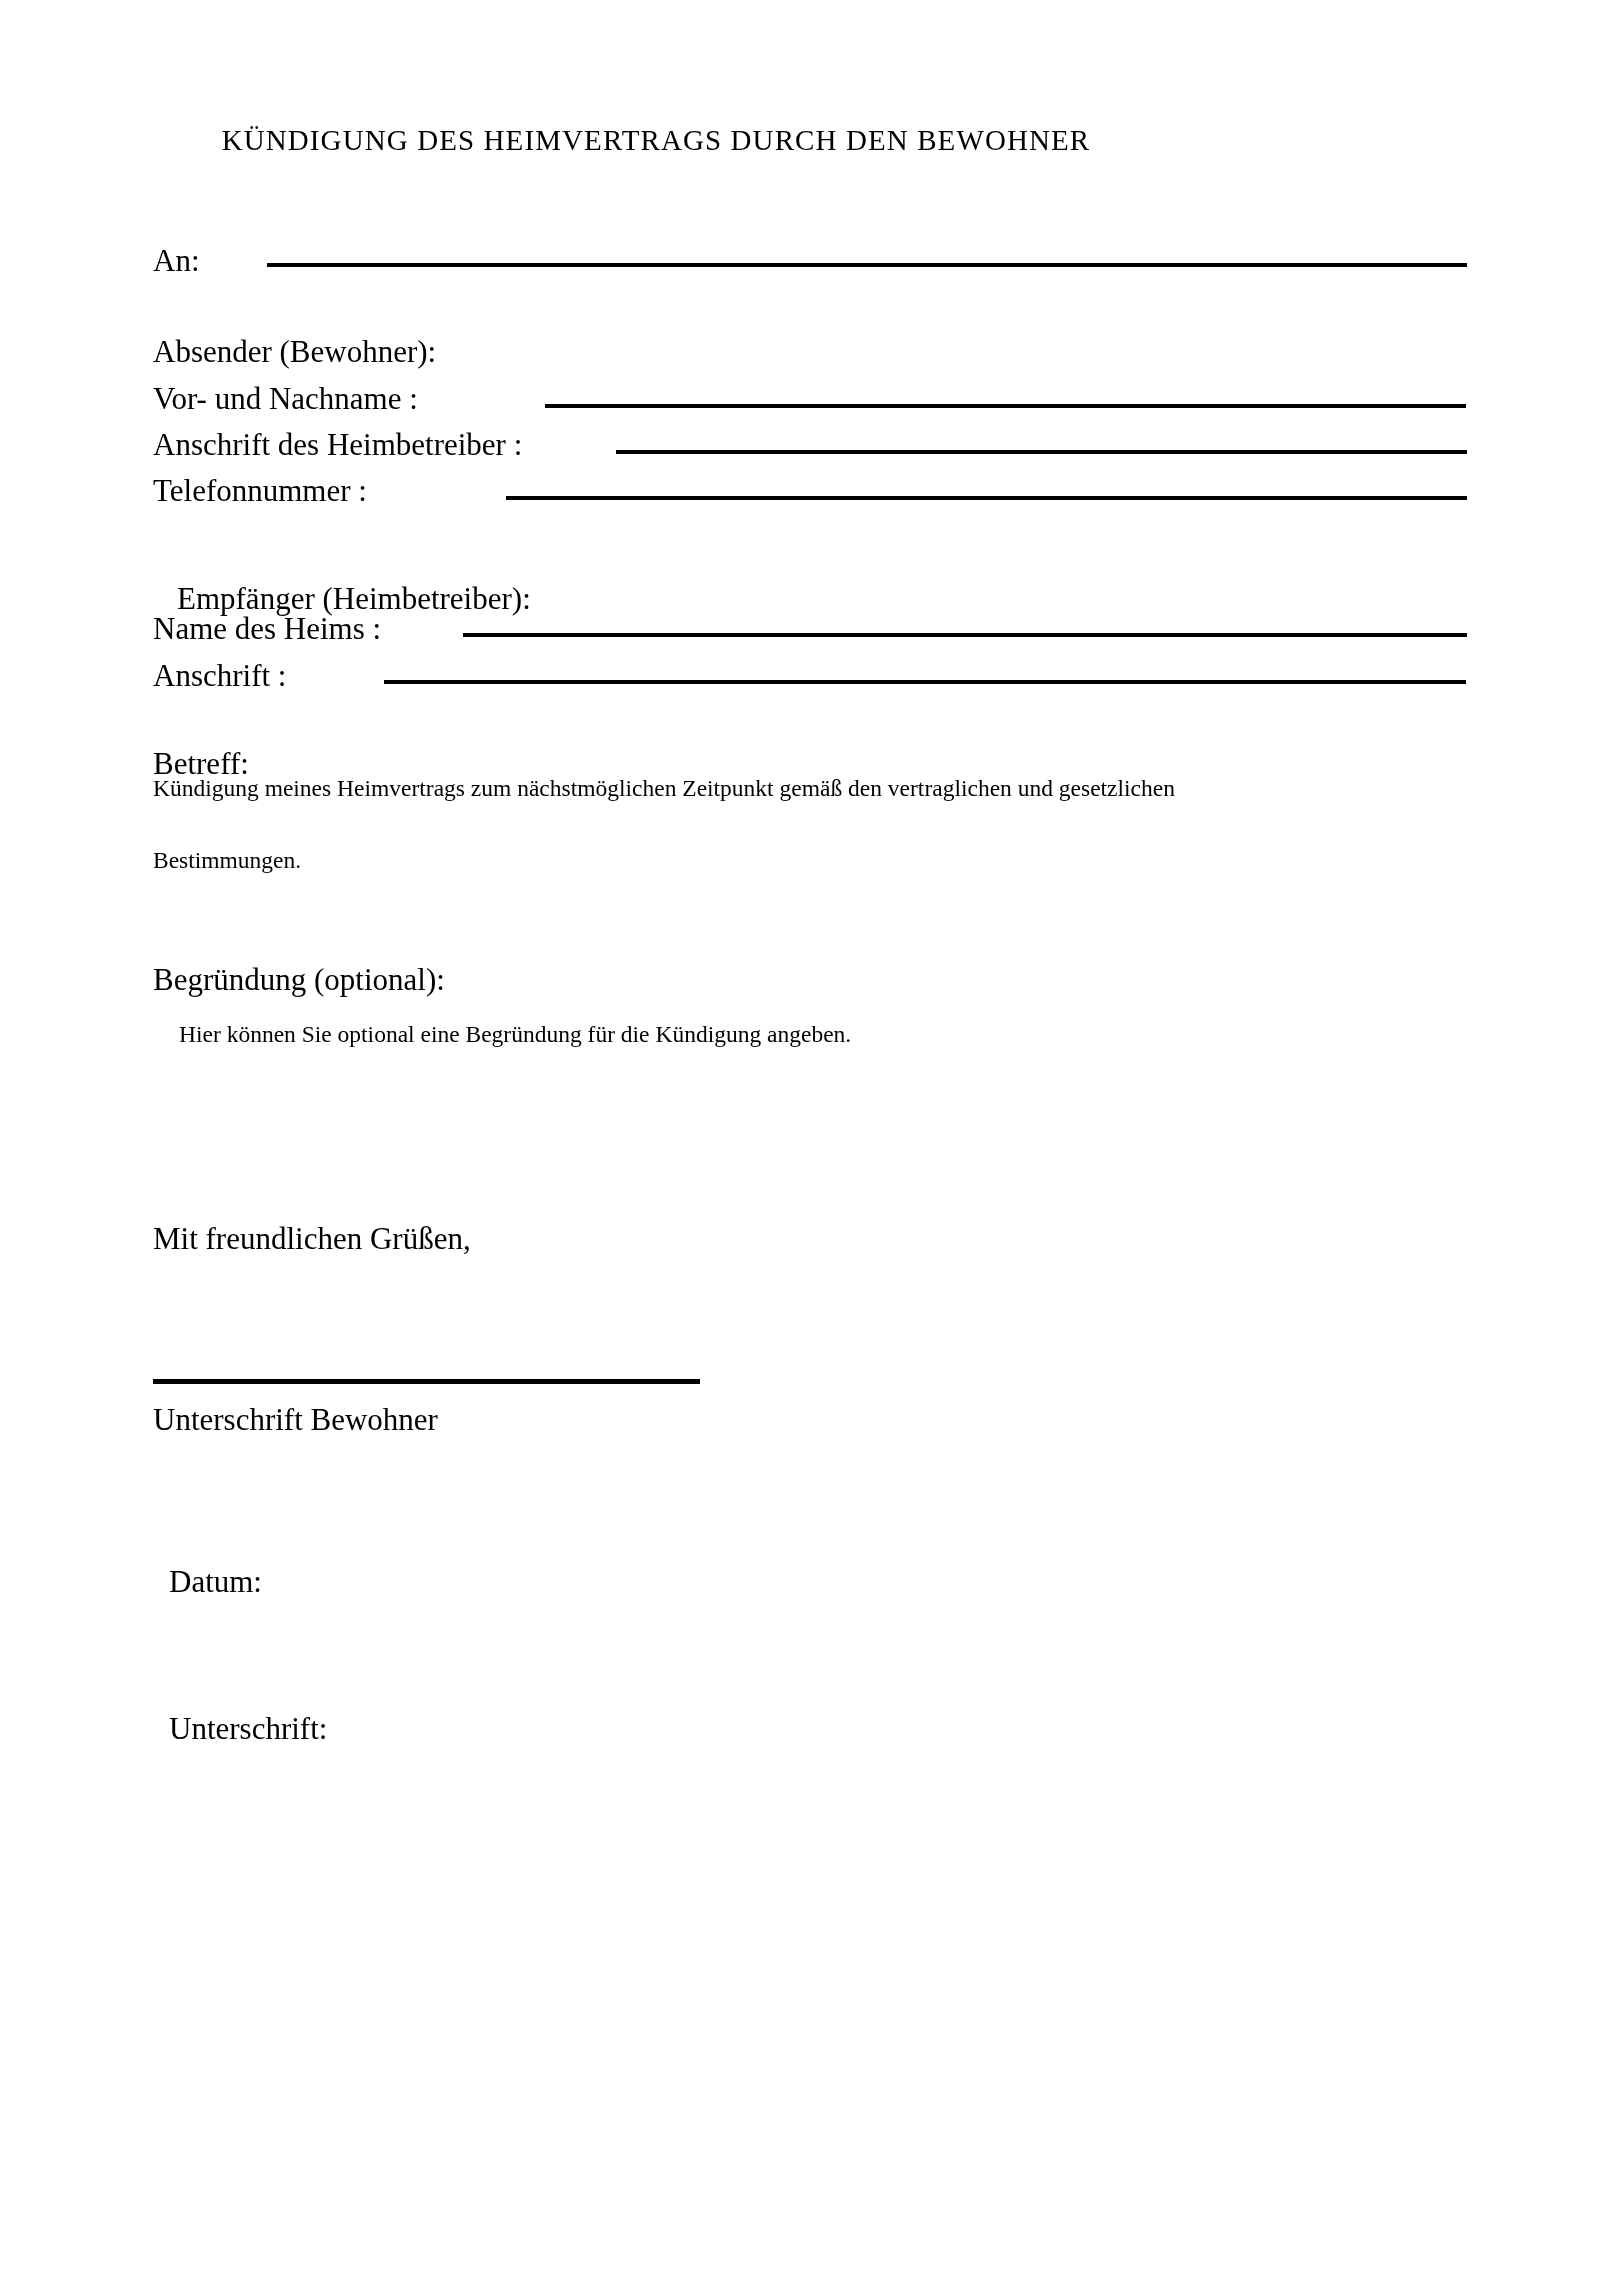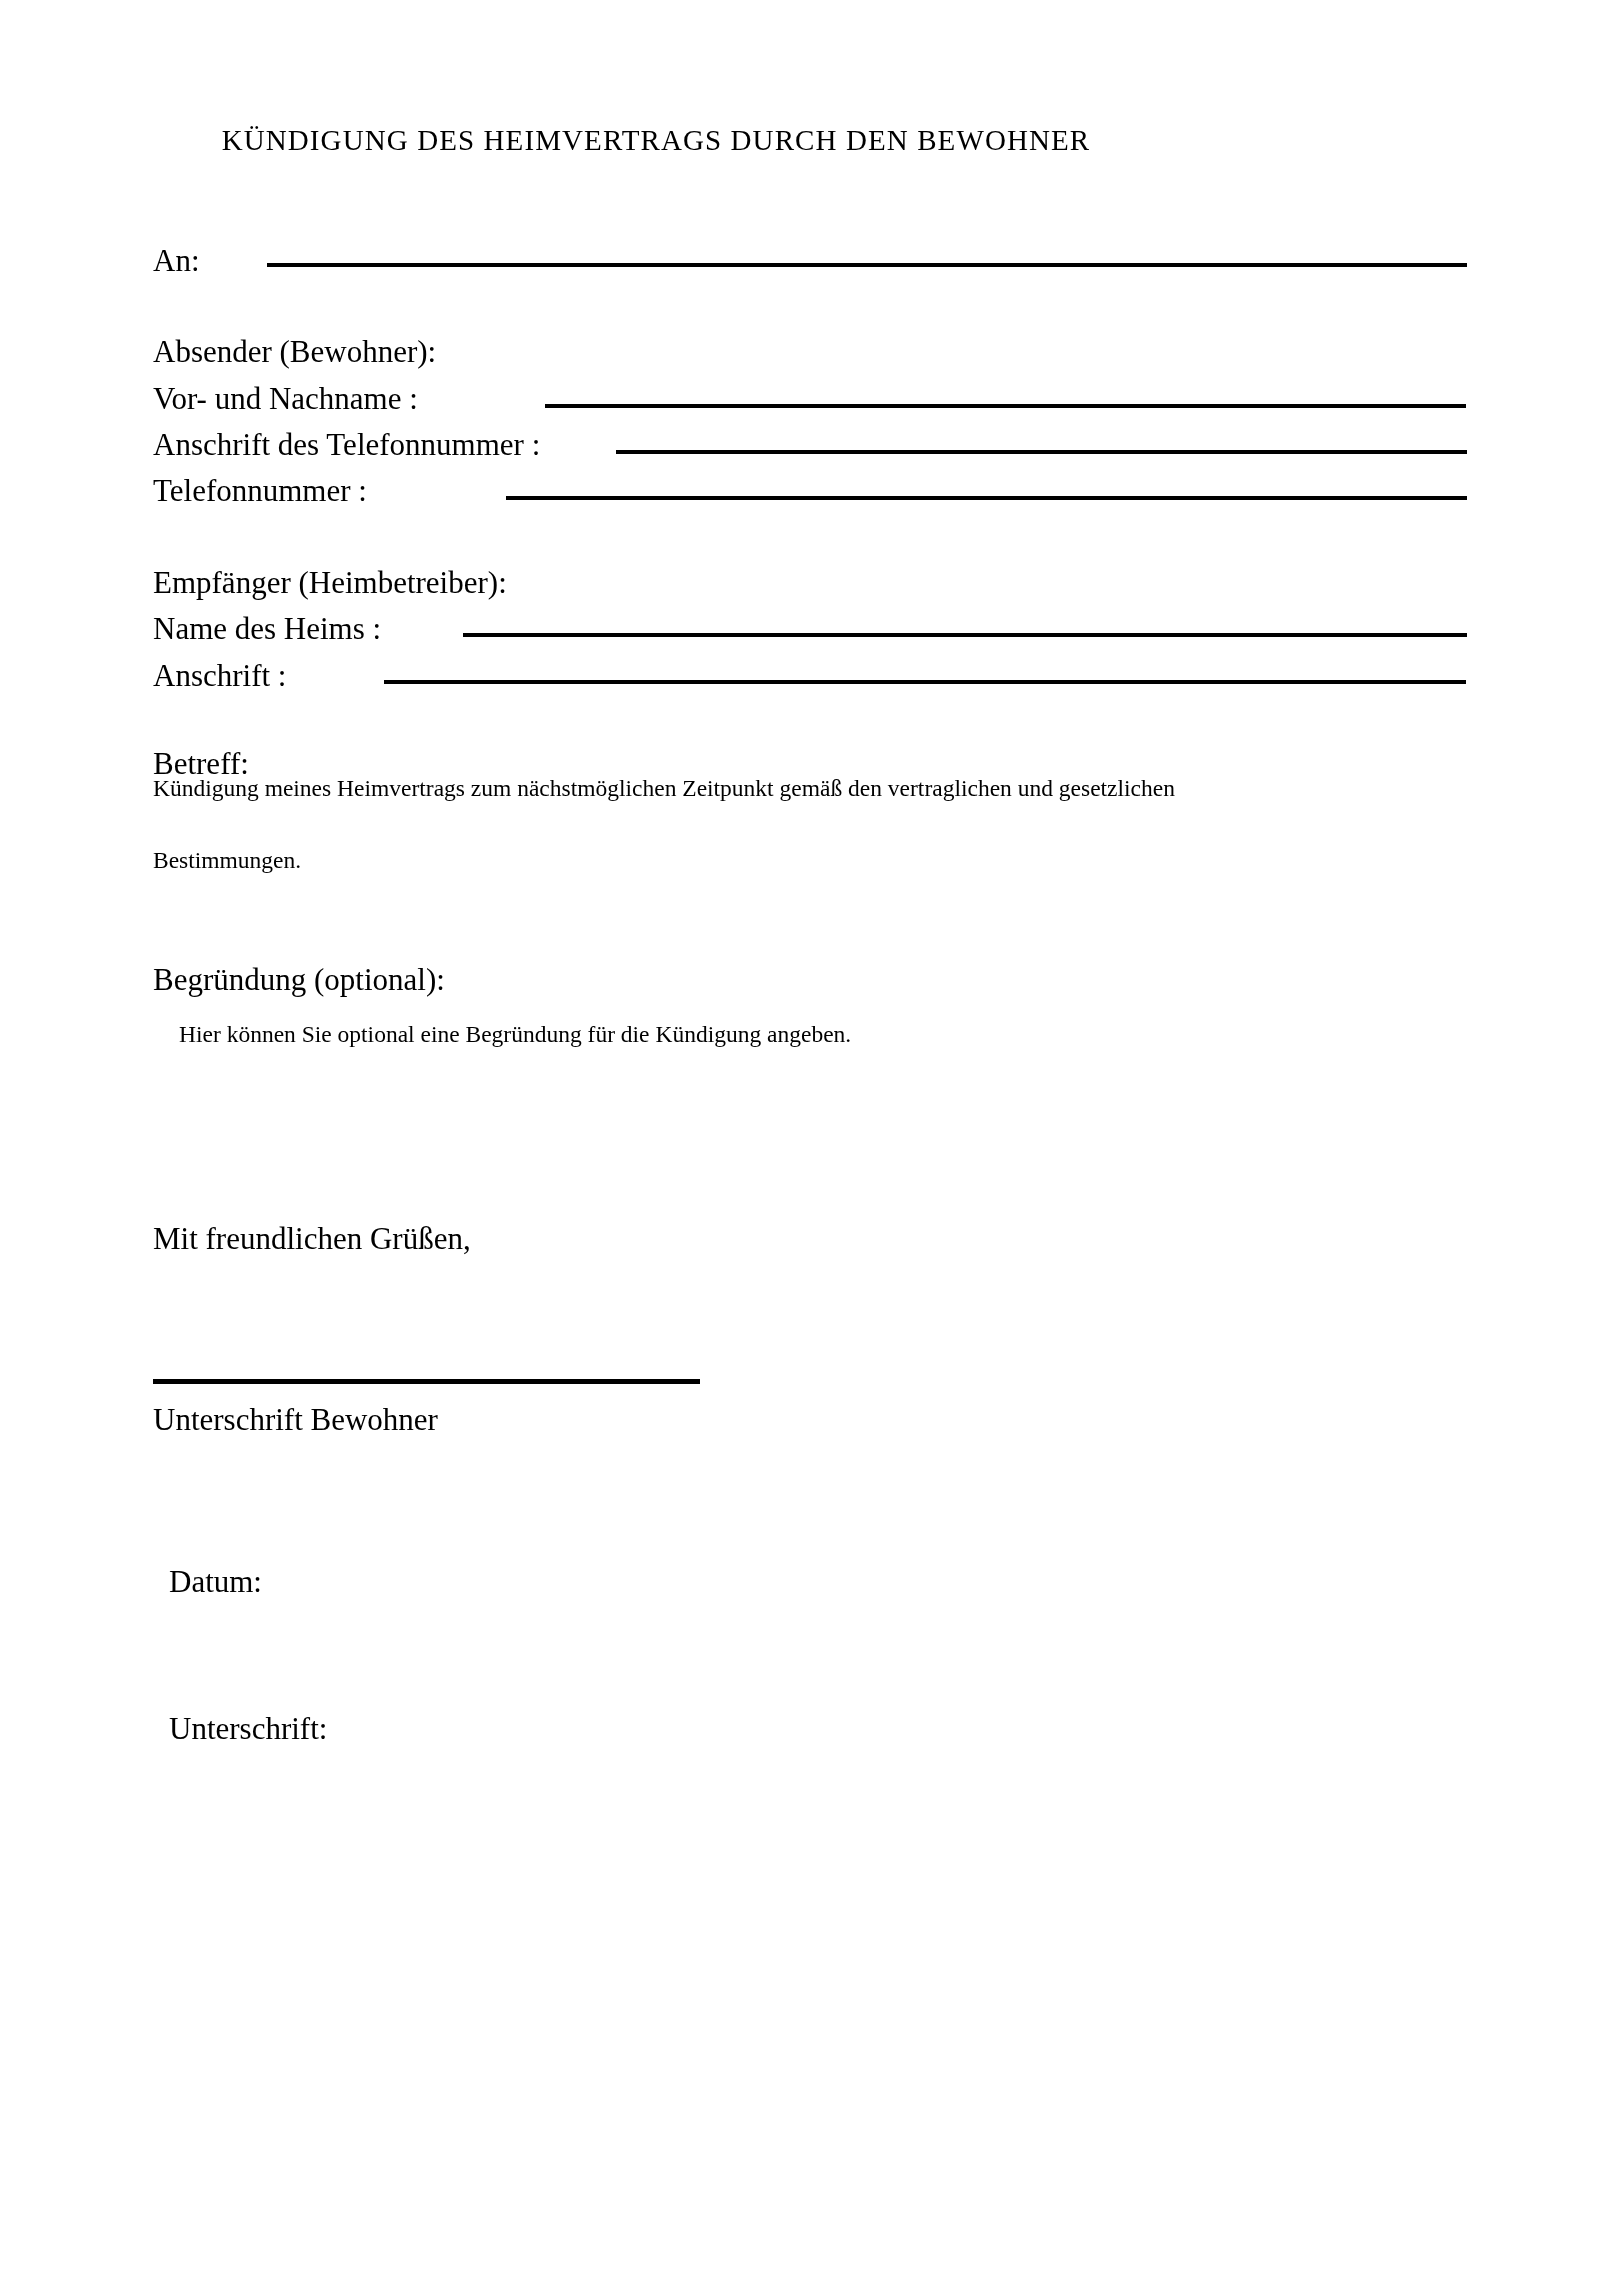--- a/index.html
+++ b/index.html
@@ -79,27 +79,27 @@
   <div class="doc-title">KÜNDIGUNG DES HEIMVERTRAGS DURCH DEN BEWOHNER</div>
 
   <div class="row" style="top:245px;">An:</div>
   <div class="rule" style="left:267px; top:263px; width:1200px;"></div>
 
   <div class="row" style="top:336px;">Absender (Bewohner):</div>
 
   <div class="row" style="top:383px;">Vor- und Nachname :</div>
   <div class="rule" style="left:545px; top:404px; width:921px;"></div>
 
-  <div class="row" style="top:429px;">Anschrift des Telefonnummer :</div>
+  <div class="row" style="top:429px;">Anschrift des Heimbetreiber :</div>
   <div class="rule" style="left:616px; top:450px; width:851px;"></div>
 
   <div class="row" style="top:475px;">Telefonnummer :</div>
   <div class="rule" style="left:506px; top:496px; width:961px;"></div>
 
-  <div class="row" style="top:567px;">Empfänger (Heimbetreiber):</div>
+  <div class="row" style="top:583px;margin-left:24px;">Empfänger (Heimbetreiber):</div>
 
   <div class="row" style="top:613px;">Name des Heims :</div>
   <div class="rule" style="left:463px; top:633px; width:1004px;"></div>
 
   <div class="row" style="top:660px;">Anschrift :</div>
   <div class="rule" style="left:384px; top:680px; width:1082px;"></div>
 
   <div class="row" style="top:748px;">Betreff:</div>
   <div class="para" style="top:766px;">Kündigung meines Heimvertrags zum nächstmöglichen Zeitpunkt gemäß den vertraglichen und gesetzlichen</div>
   <div class="para" style="top:838px;">Bestimmungen.</div>

